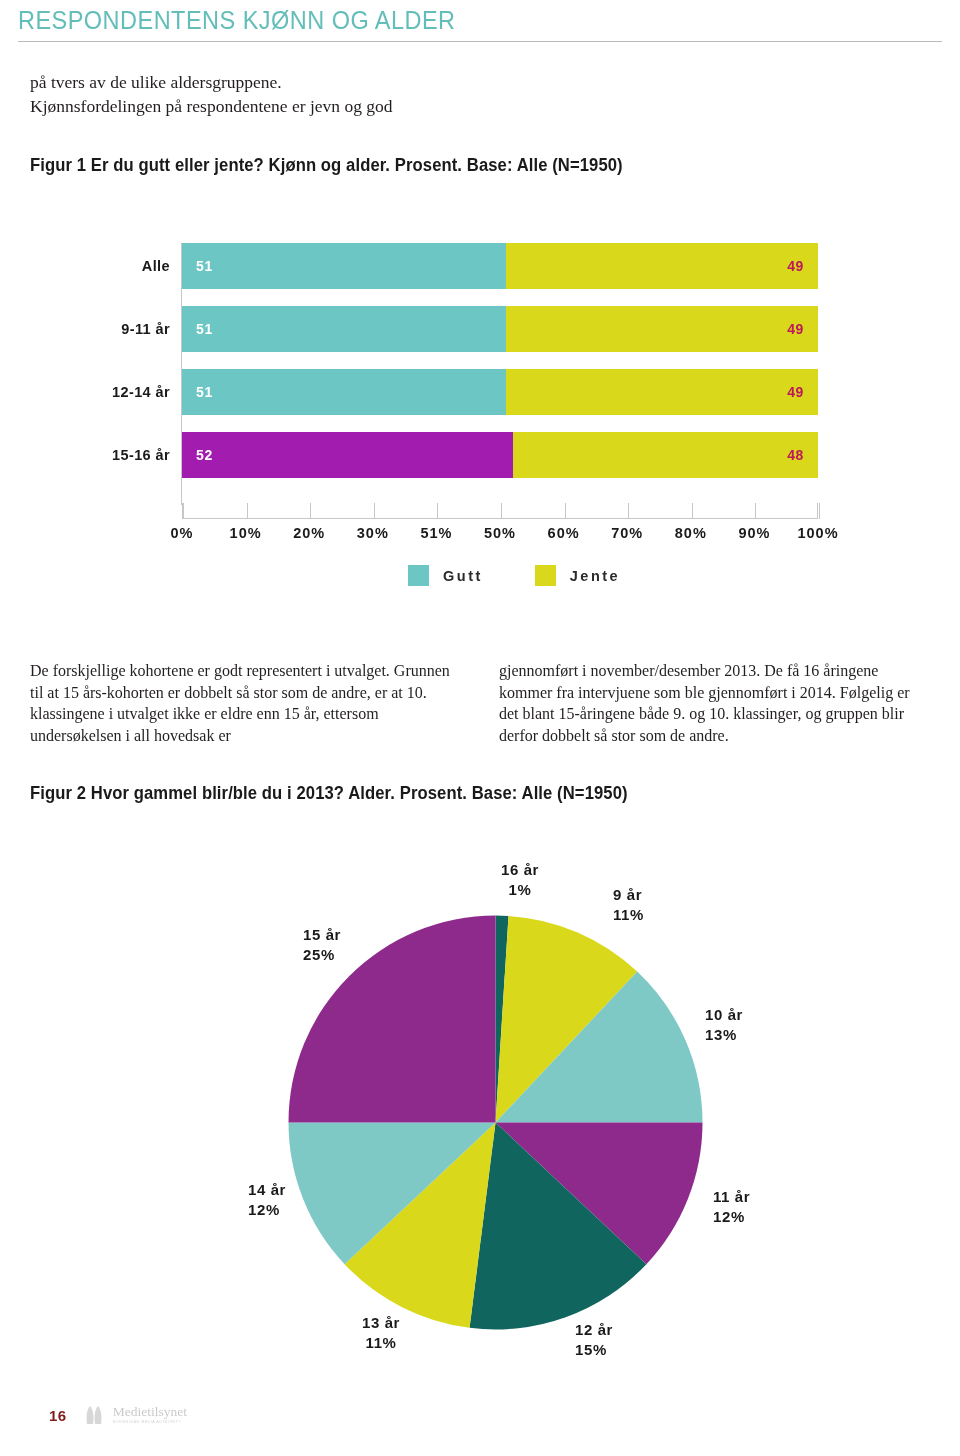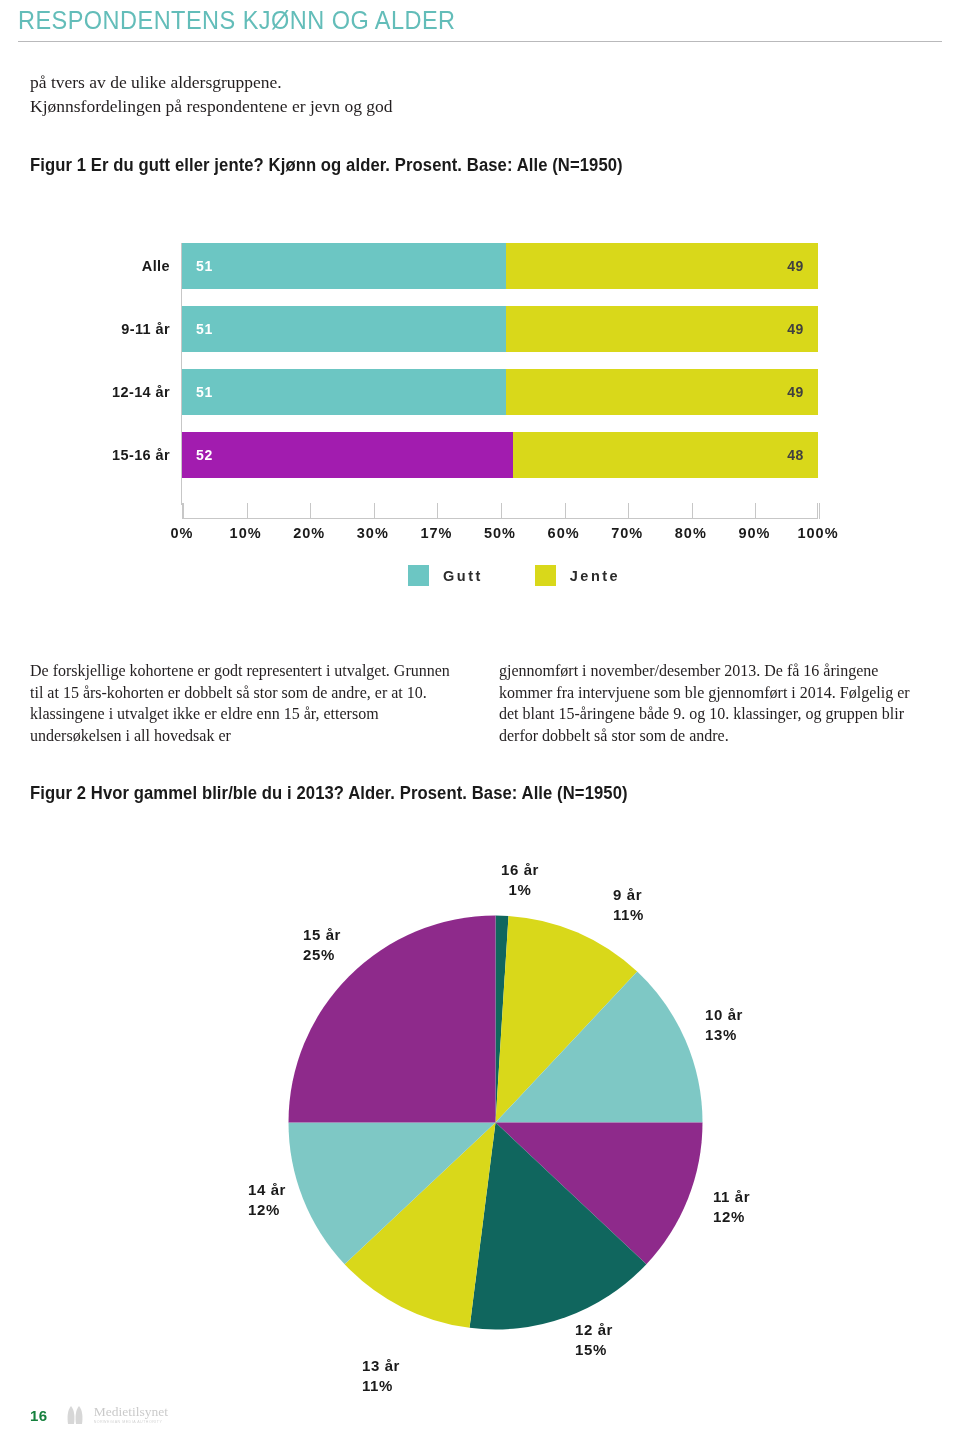--- a/index.html
+++ b/index.html
@@ -51,21 +51,21 @@
   }
   .bar-row{position:absolute;left:182px;width:636px;height:40px;}
   .bar-seg{position:absolute;top:0;height:46px;display:flex;align-items:center;}
   .seg-gutt{background:#6cc6c3;left:0;}
   .seg-jente{background:#d9d81a;right:0;}
   .seg-val{
     font-family:"Liberation Sans Narrow","Liberation Sans",sans-serif;
     font-weight:bold;font-size:14px;letter-spacing:.6px;
   }
   .seg-gutt .seg-val{color:#ffffff;margin-left:14px;}
-  .seg-jente .seg-val{color:#404040;margin-left:auto;margin-right:14px;}
+  .seg-jente .seg-val{color:#be185d;margin-left:auto;margin-right:14px;}
   .bar-label{
     position:absolute;width:150px;text-align:right;height:46px;
     line-height:46px;left:20px;
     font-family:"Liberation Sans Narrow","Liberation Sans",sans-serif;
     font-weight:bold;font-size:14.5px;color:#1a1a1a;letter-spacing:.4px;
   }
 
   
   .bc-ticks{
     position:absolute;left:182px;top:278px;width:636px;height:16px;
@@ -105,21 +105,21 @@
     font-family:"Liberation Sans Narrow","Liberation Sans",sans-serif;
     font-weight:bold;font-size:15px;color:#1a1a1a;letter-spacing:.6px;
     line-height:20px;white-space:nowrap;
   }
   .pie-label b{display:block;font-weight:bold;}
 
   
   .footer{position:absolute;left:30px;top:1404px;display:flex;align-items:center;gap:16px;}
   .folio{
     font-family:"Liberation Sans Narrow","Liberation Sans",sans-serif;
-    font-weight:bold;font-size:15px;color:#15803d;letter-spacing:.5px;
+    font-weight:bold;font-size:15px;color:#7f1d1d;letter-spacing:.5px;margin-left:19px;
   }
   .logo{display:flex;align-items:center;gap:7px;opacity:.45;}
   .logo-mark{width:23px;height:22px;display:block;}
   .logo-text{line-height:1;}
   .logo-name{
     font-family:"Liberation Serif",serif;font-size:13.5px;color:#8a8a8a;display:block;
   }
   .logo-sub{
     font-family:"Liberation Sans",sans-serif;font-size:3.6px;color:#9a9a9a;
     letter-spacing:.5px;display:block;margin-top:2px;
@@ -189,21 +189,21 @@
         <i style="left: 445.2px;"></i>
         <i style="left: 508.8px;"></i>
         <i style="left: 572.4px;"></i>
         <i style="left: 636px;"></i>
       </div>
     <div class="bc-tick-labels" id="bc-tick-labels">
         <span style="left: 182px;">0%</span>
         <span style="left: 245.6px;">10%</span>
         <span style="left: 309.2px;">20%</span>
         <span style="left: 372.8px;">30%</span>
-        <span style="left: 436.4px;">17%</span>
+        <span style="left: 436.4px;">51%</span>
         <span style="left: 500px;">50%</span>
         <span style="left: 563.6px;">60%</span>
         <span style="left: 627.2px;">70%</span>
         <span style="left: 690.8px;">80%</span>
         <span style="left: 754.4px;">90%</span>
         <span style="left: 818px;">100%</span>
       </div>
   <div class="bar-label" style="top: 18px;">Alle</div>
       <div class="bar-label" style="top: 81px;">9-11 år</div>
       <div class="bar-label" style="top: 144px;">12-14 år</div>
@@ -253,21 +253,21 @@
           <b>13%</b>
         </div>
         <div class="pie-label" style="left: 713px; top: 347px; text-align: left;">
           <b>11 år</b>
           <b>12%</b>
         </div>
         <div class="pie-label" style="left: 575px; top: 480px; text-align: left;">
           <b>12 år</b>
           <b>15%</b>
         </div>
-        <div class="pie-label" style="left: 362px; top: 473px; text-align: left; margin-top: 43px;">
+        <div class="pie-label" style="left: 362px; top: 473px; text-align: center;">
           <b>13 år</b>
           <b>11%</b>
         </div>
         <div class="pie-label" style="left: 248px; top: 340px; text-align: left;">
           <b>14 år</b>
           <b>12%</b>
         </div>
         <div class="pie-label" style="left: 303px; top: 85px; text-align: left;">
           <b>15 år</b>
           <b>25%</b>

